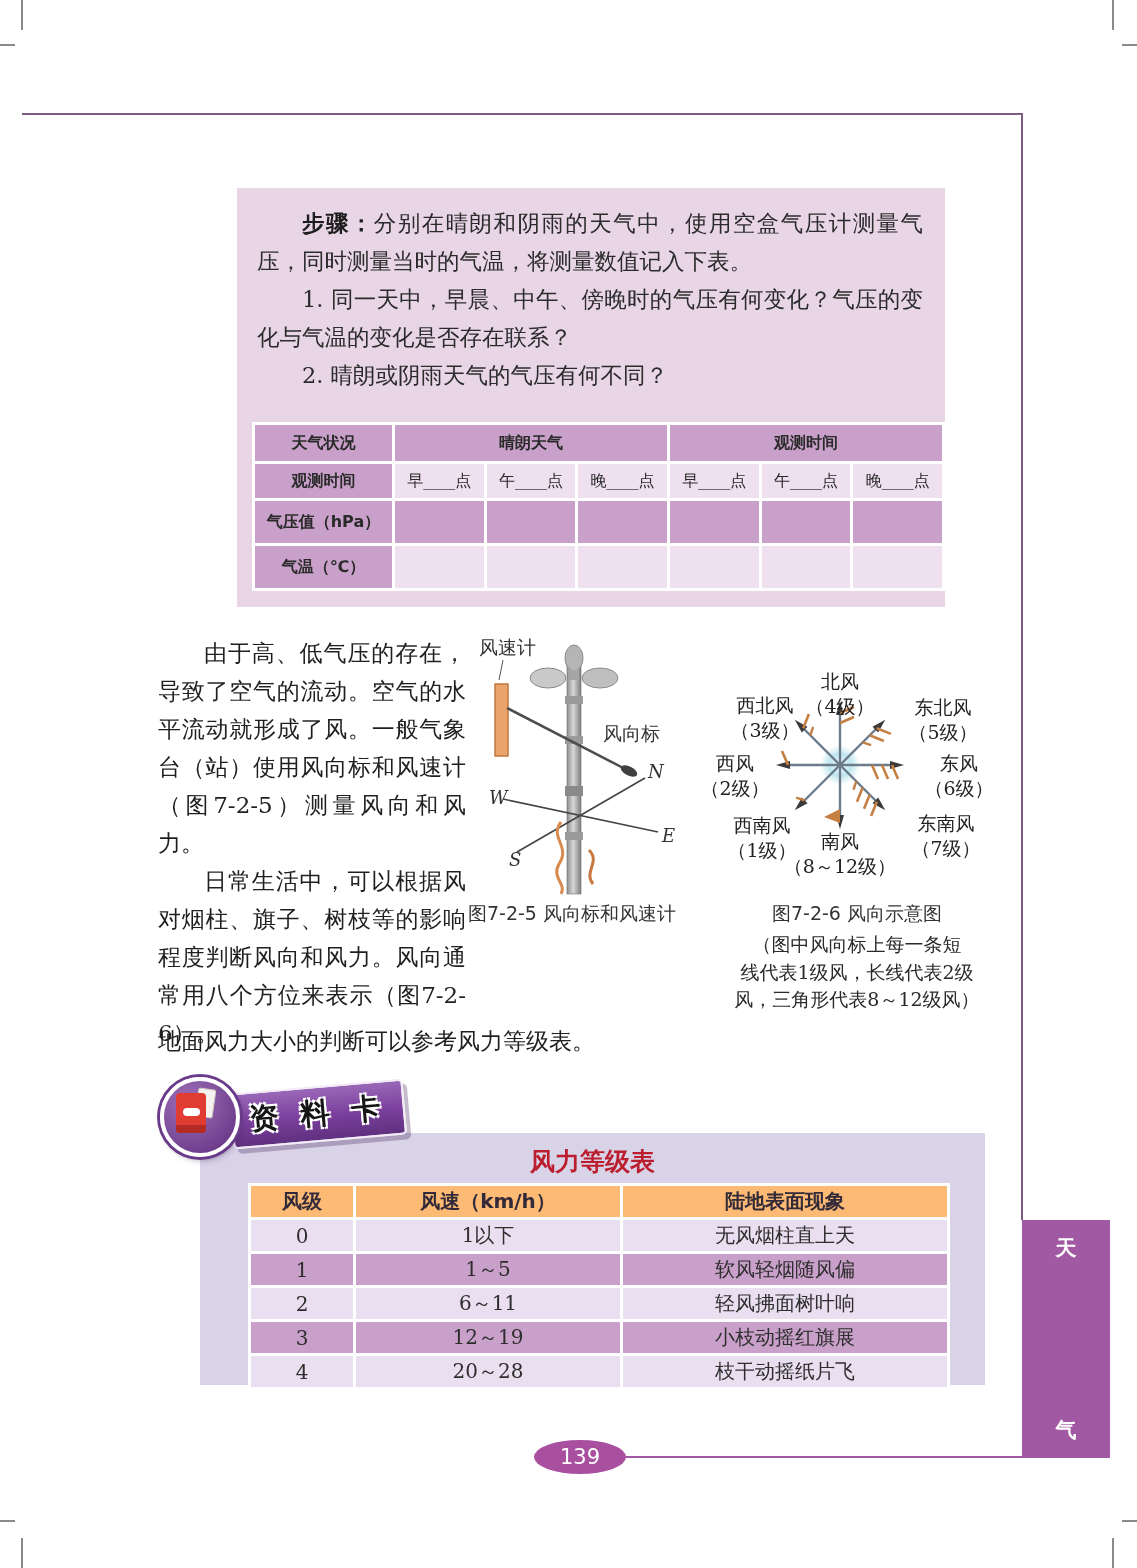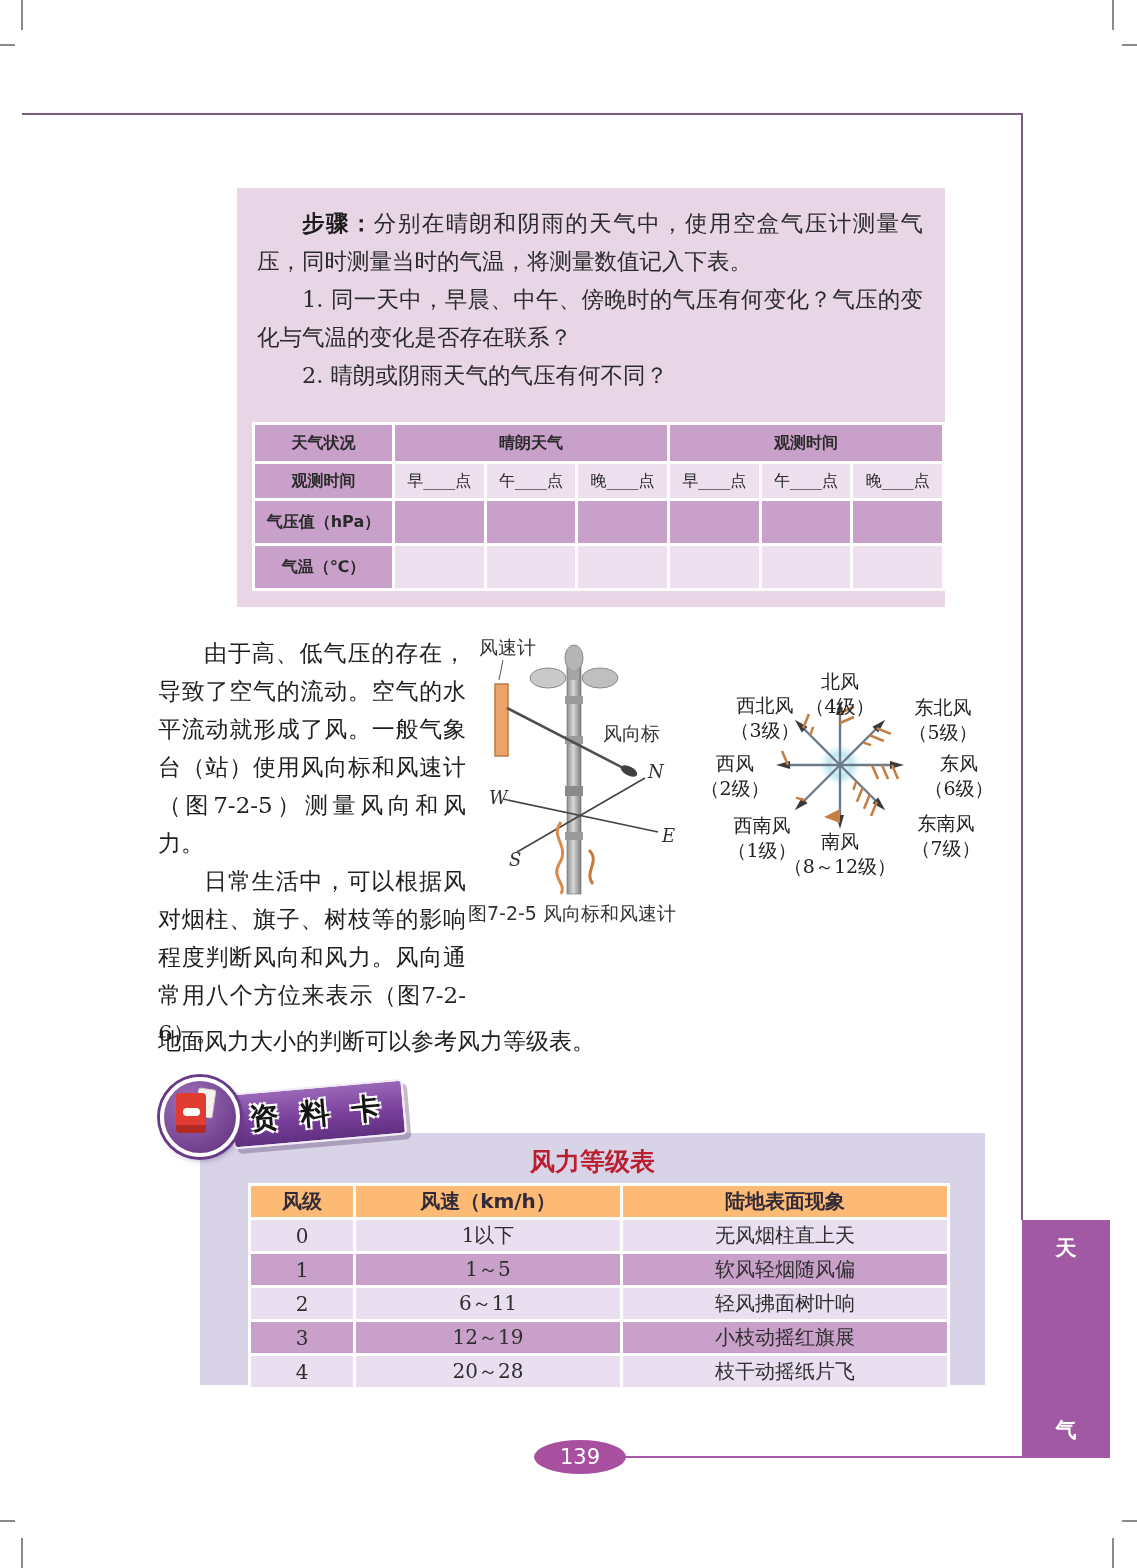--- a/index.html
+++ b/index.html
@@ -249,20 +249,26 @@
     </svg>
     <div class="dirlabel" style="left:90px;top:16px;width:100px;"><span>北风</span><br><span>（4级）</span></div>
     <div class="dirlabel" style="left:188px;top:42px;width:110px;"><span>东北风</span><br><span>（5级）</span></div>
     <div class="dirlabel" style="left:216px;top:98px;width:86px;"><span>东风</span><br><span>（6级）</span></div>
     <div class="dirlabel" style="left:192px;top:158px;width:108px;"><span>东南风</span><br><span>（7级）</span></div>
     <div class="dirlabel" style="left:82px;top:176px;width:116px;"><span>南风</span><br><span>（8～12级）</span></div>
     <div class="dirlabel" style="left:8px;top:160px;width:108px;"><span>西南风</span><br><span>（1级）</span></div>
     <div class="dirlabel" style="left:-8px;top:98px;width:86px;"><span>西风</span><br><span>（2级）</span></div>
     <div class="dirlabel" style="left:11px;top:40px;width:108px;"><span>西北风</span><br><span>（3级）</span></div>
   </div>
+  <div class="fig-caption2">
+    <div>图7-2-6 风向示意图</div>
+    <div class="note">（图中风向标上每一条短
+线代表1级风，长线代表2级
+风，三角形代表8～12级风）</div>
+  </div>
 
   <div class="card-panel">
     <div class="card-title">风力等级表</div>
     <table class="wind">
       <tbody>
           <tr>
         <td class="h c1">风级</td>
         <td class="h c2">风速（km/h）</td>
         <td class="h c3">陆地表面现象</td>
       </tr>

